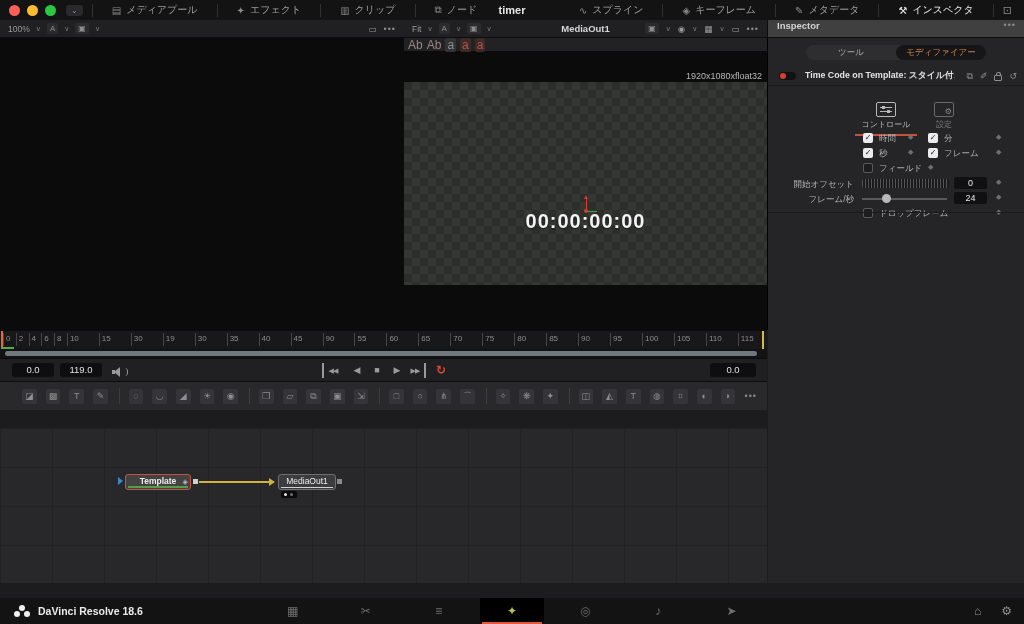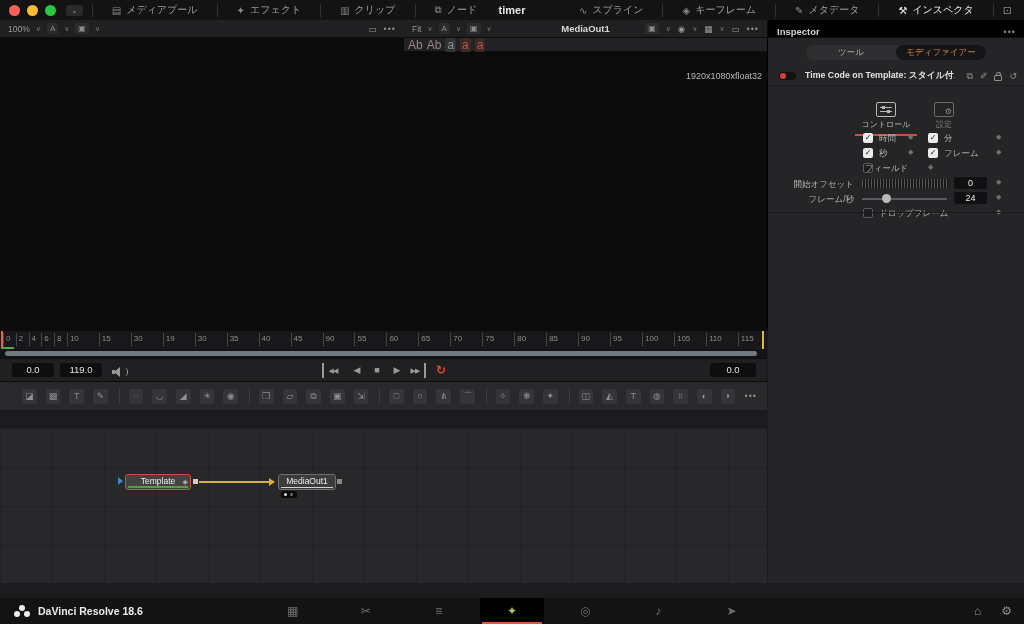--- a/index.html
+++ b/index.html
@@ -47,22 +47,22 @@
     background-size:16px 16px;background-position:0 0,8px 8px;}
   #tc-overlay{position:absolute;left:0;top:128px;width:100%;text-align:center;font-size:20px;font-weight:bold;
               color:#f4f4f4;letter-spacing:1px;text-shadow:0 1px 2px rgba(0,0,0,.6);}
   .cross-v{position:absolute;left:182px;top:116px;width:1px;height:14px;background:#d83a2c;}
   .cross-v:before{content:"";position:absolute;left:-2px;top:-3px;border-left:2.5px solid transparent;border-right:2.5px solid transparent;border-bottom:4px solid #d83a2c;}
   .cross-h{position:absolute;left:182px;top:129px;width:11px;height:1px;background:#3f9f3f;}
   .cross-dot{position:absolute;left:180px;top:127px;width:4px;height:4px;border-radius:50%;background:#d83a2c;}
 
   
   #inspector{left:768px;top:20px;width:256px;height:563px;background:#252527;}
-  #insp-header{position:absolute;left:0;top:0;width:100%;height:17px;background:#000000;border-bottom:1px solid #0c0c0d;
-               display:flex;align-items:flex-end;}
+  #insp-header{position:absolute;left:0;top:0;width:100%;height:17px;background:#404040;border-bottom:1px solid #0c0c0d;
+               display:flex;align-items:flex-start;}
   #insp-header .t{font-size:9.5px;font-weight:bold;color:#d2d2d2;margin-left:9px;}
   #insp-header .dots{margin-left:auto;margin-right:8px;}
   #insp-tabs{position:absolute;left:38px;top:25px;width:180px;height:15px;background:#2e2e30;border-radius:8px;
              display:flex;font-size:8.5px;align-items:center;}
   #insp-tabs .tab{flex:1;text-align:center;color:#b0b0b0;line-height:15px;border-radius:8px;}
   #insp-tabs .tab.active{background:#161618;color:#d58a48;}
   #mod-header{position:absolute;left:0;top:47px;width:100%;height:18px;display:flex;align-items:center;border-bottom:1px solid #1b1b1d;}
   .toggle{width:17px;height:8px;border-radius:4px;background:#121214;margin-left:11px;position:relative;}
   .toggle i{position:absolute;left:1px;top:1px;width:6px;height:6px;border-radius:50%;background:#d8402f;}
   #mod-title{font-size:8.8px;color:#e2e2e2;font-weight:bold;margin-left:9px;white-space:nowrap;overflow:hidden;max-width:150px;}
@@ -127,21 +127,21 @@
   #ftoolbar .dots{margin-left:auto;margin-right:10px;}
 
   
   #nheader{left:0;top:410px;width:767px;height:18px;background:#232325;border-top:1px solid #0c0c0d;
            display:flex;align-items:center;}
   #nheader .t{font-size:9.5px;font-weight:bold;color:#d2d2d2;margin-left:8px;}
   #graph{left:0;top:428px;width:767px;height:155px;background:#28282a;
          background-image:linear-gradient(#222224 1px,transparent 1px),linear-gradient(90deg,#222224 1px,transparent 1px);
          background-size:52px 39px;}
   .node{position:absolute;height:14px;border-radius:3px;font-size:8.5px;color:#ededed;text-align:center;line-height:13px;}
-  #node-template{left:125px;top:46px;width:64px;background:#454341;border:1.5px solid #bf5540;}
+  #node-template{left:125px;top:46px;width:64px;background:#454341;border:1.5px solid #bf5540;font-weight:bold;}
   #node-template .stripe{position:absolute;left:2px;right:2px;bottom:1px;height:2px;background:#4f9f4f;}
   #node-template .knob{position:absolute;right:2px;top:0;font-size:7px;color:#b9b9b9;}
   #node-mediaout{left:278px;top:46px;width:56px;background:#3c3c3e;border:1px solid #6f6f71;}
   #node-mediaout .stripe{position:absolute;left:2px;right:2px;bottom:1px;height:1.5px;background:#d2d2d2;}
   .in-arrow{position:absolute;width:0;height:0;border-top:4px solid transparent;border-bottom:4px solid transparent;}
   #tpl-in{left:118px;top:49px;border-left:5px solid #3e86c8;}
   #tpl-out{position:absolute;left:193px;top:51px;width:5px;height:5px;background:#cfcfcf;}
   #wire{position:absolute;left:199px;top:53px;width:70px;height:2px;background:#d3b23c;}
   #wire-arrow{left:269px;top:50px;border-left:6px solid #d3b23c;}
   #mo-out{position:absolute;left:337px;top:51px;width:5px;height:5px;background:#8a8a8a;}
@@ -266,20 +266,26 @@
   <div id="viewerL" class="abs"></div>
   <div id="viewerR" class="abs">
     <div id="abrow">
         <span class="ab ">Ab</span>
         <span class="ab ">Ab</span>
         <span class="ab box">a</span>
         <span class="ab box-red">a</span>
         <span class="ab box-red">a</span>
       </div>
     <div id="resline">1920x1080xfloat32</div>
+    <div id="checker">
+      <div id="tc-overlay">00:00:00:00</div>
+      <div class="cross-v"></div>
+      <div class="cross-h"></div>
+      <div class="cross-dot"></div>
+    </div>
   </div>
 
   <div id="inspector" class="abs">
     <div id="insp-header">
       <span class="t">Inspector</span>
       <span class="dots">•••</span>
     </div>
     <div id="insp-tabs">
         <div class="tab">ツール</div>
         <div class="tab active">モディファイアー</div>
@@ -326,21 +332,21 @@
         <div class="crow">
           <span class="cbx on" style="left: 95px;">✓</span>
           <span class="clabel" style="left: 111px;">秒</span>
           <span class="kdiamond" style="left: 140px;">◆</span>
           <span class="cbx on" style="left: 160px;">✓</span>
           <span class="clabel" style="left: 176px;">フレーム</span>
           <span class="kdiamond" style="left: 228px;">◆</span>
         </div>
         <div class="crow">
           <span class="cbx off" style="left: 95px;"></span>
-          <span class="clabel" style="left: 97px;">フィールド</span>
+          <span class="clabel" style="left: 111px;">フィールド</span>
           <span class="kdiamond" style="left: 160px;">◆</span>
         </div>
         <div class="crow">
           <span class="rlabel">開始オフセット</span>
           <div class="wheel"></div>
           <div class="vbox">0</div>
           <span class="kdiamond" style="left: 228px;">◆</span>
         </div>
         <div class="crow">
           <span class="rlabel">フレーム/秒</span>

